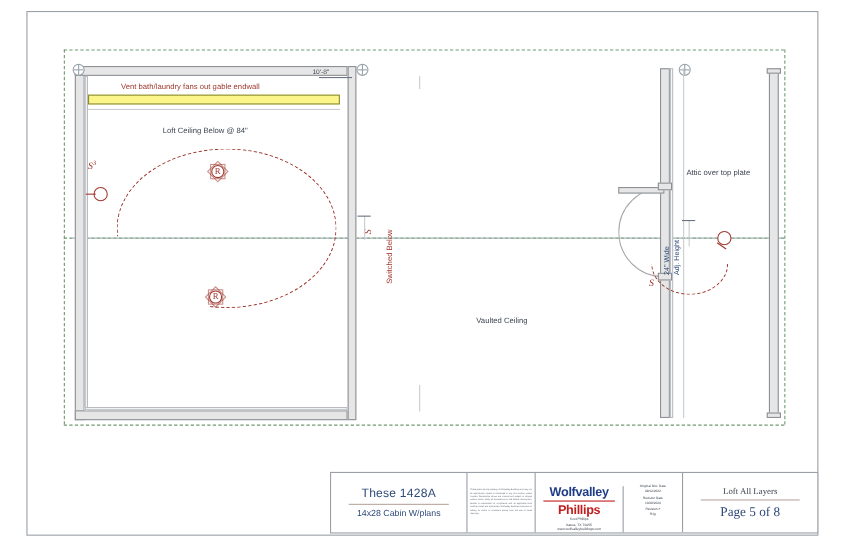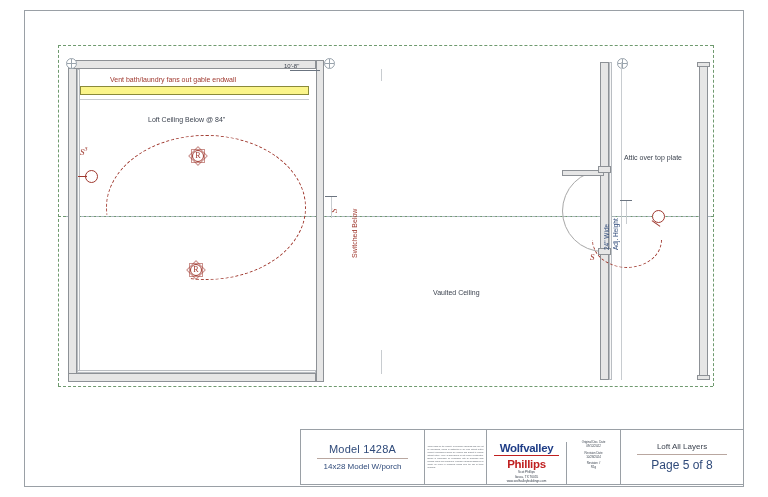--- a/index.html
+++ b/index.html
@@ -210,21 +210,21 @@
     justify-content: center;
     padding: 2px 3px;
     overflow: hidden;
   }
   .tb-cell:last-child { border-right: none; }
 
   .tb-model   { flex: 0 0 124px; }
   .tb-legal   { flex: 0 0 62px; }
   .tb-logo    { flex: 0 0 80px; margin-top: 12px; }
   .tb-rev     { flex: 0 0 54px; }
-  .tb-page    { flex: 1 1 auto; }
+  .tb-page    { flex: 1 1 auto; font-family: Liberation Serif, serif; }
 
   .tb-title {
     font-size: 11px;
     color: #2f4a7a;
     letter-spacing: .2px;
   }
   .tb-rule {
     width: 78%;
     height: 0;
     border-top: 1px solid #b9a7a0;
@@ -393,23 +393,23 @@
 
   <div class="sym sym-switch" style="left:590px; top:252px;">
     <span>S</span>
   </div>
 
 </div>
 
 <div id="titleblock">
 
   <div class="tb-cell tb-model">
-    <div class="tb-title">Model 1428A</div>
+    <div class="tb-title">These 1428A</div>
     <div class="tb-rule"></div>
-    <div class="tb-sub">14x28 Model W/porch</div>
+    <div class="tb-sub">14x28 Cabin W/plans</div>
   </div>
 
   <div class="tb-cell tb-legal">
     <div class="tb-legal-text">These plans are the property of Wolfvalley Buildings and may not be reproduced, copied or distributed in any form without written consent. Dimensions shown are nominal and subject to change without notice. Verify all dimensions on site before construction. Builder is responsible for compliance with all applicable local building codes and ordinances. Wolfvalley Buildings assumes no liability for errors or omissions arising from the use of these drawings.</div>
   </div>
 
   <div class="tb-cell tb-logo">
     <div class="logo-wolf">Wolfvalley</div>
     <div class="logo-rule"></div>
     <div class="logo-build">Phillips</div>

